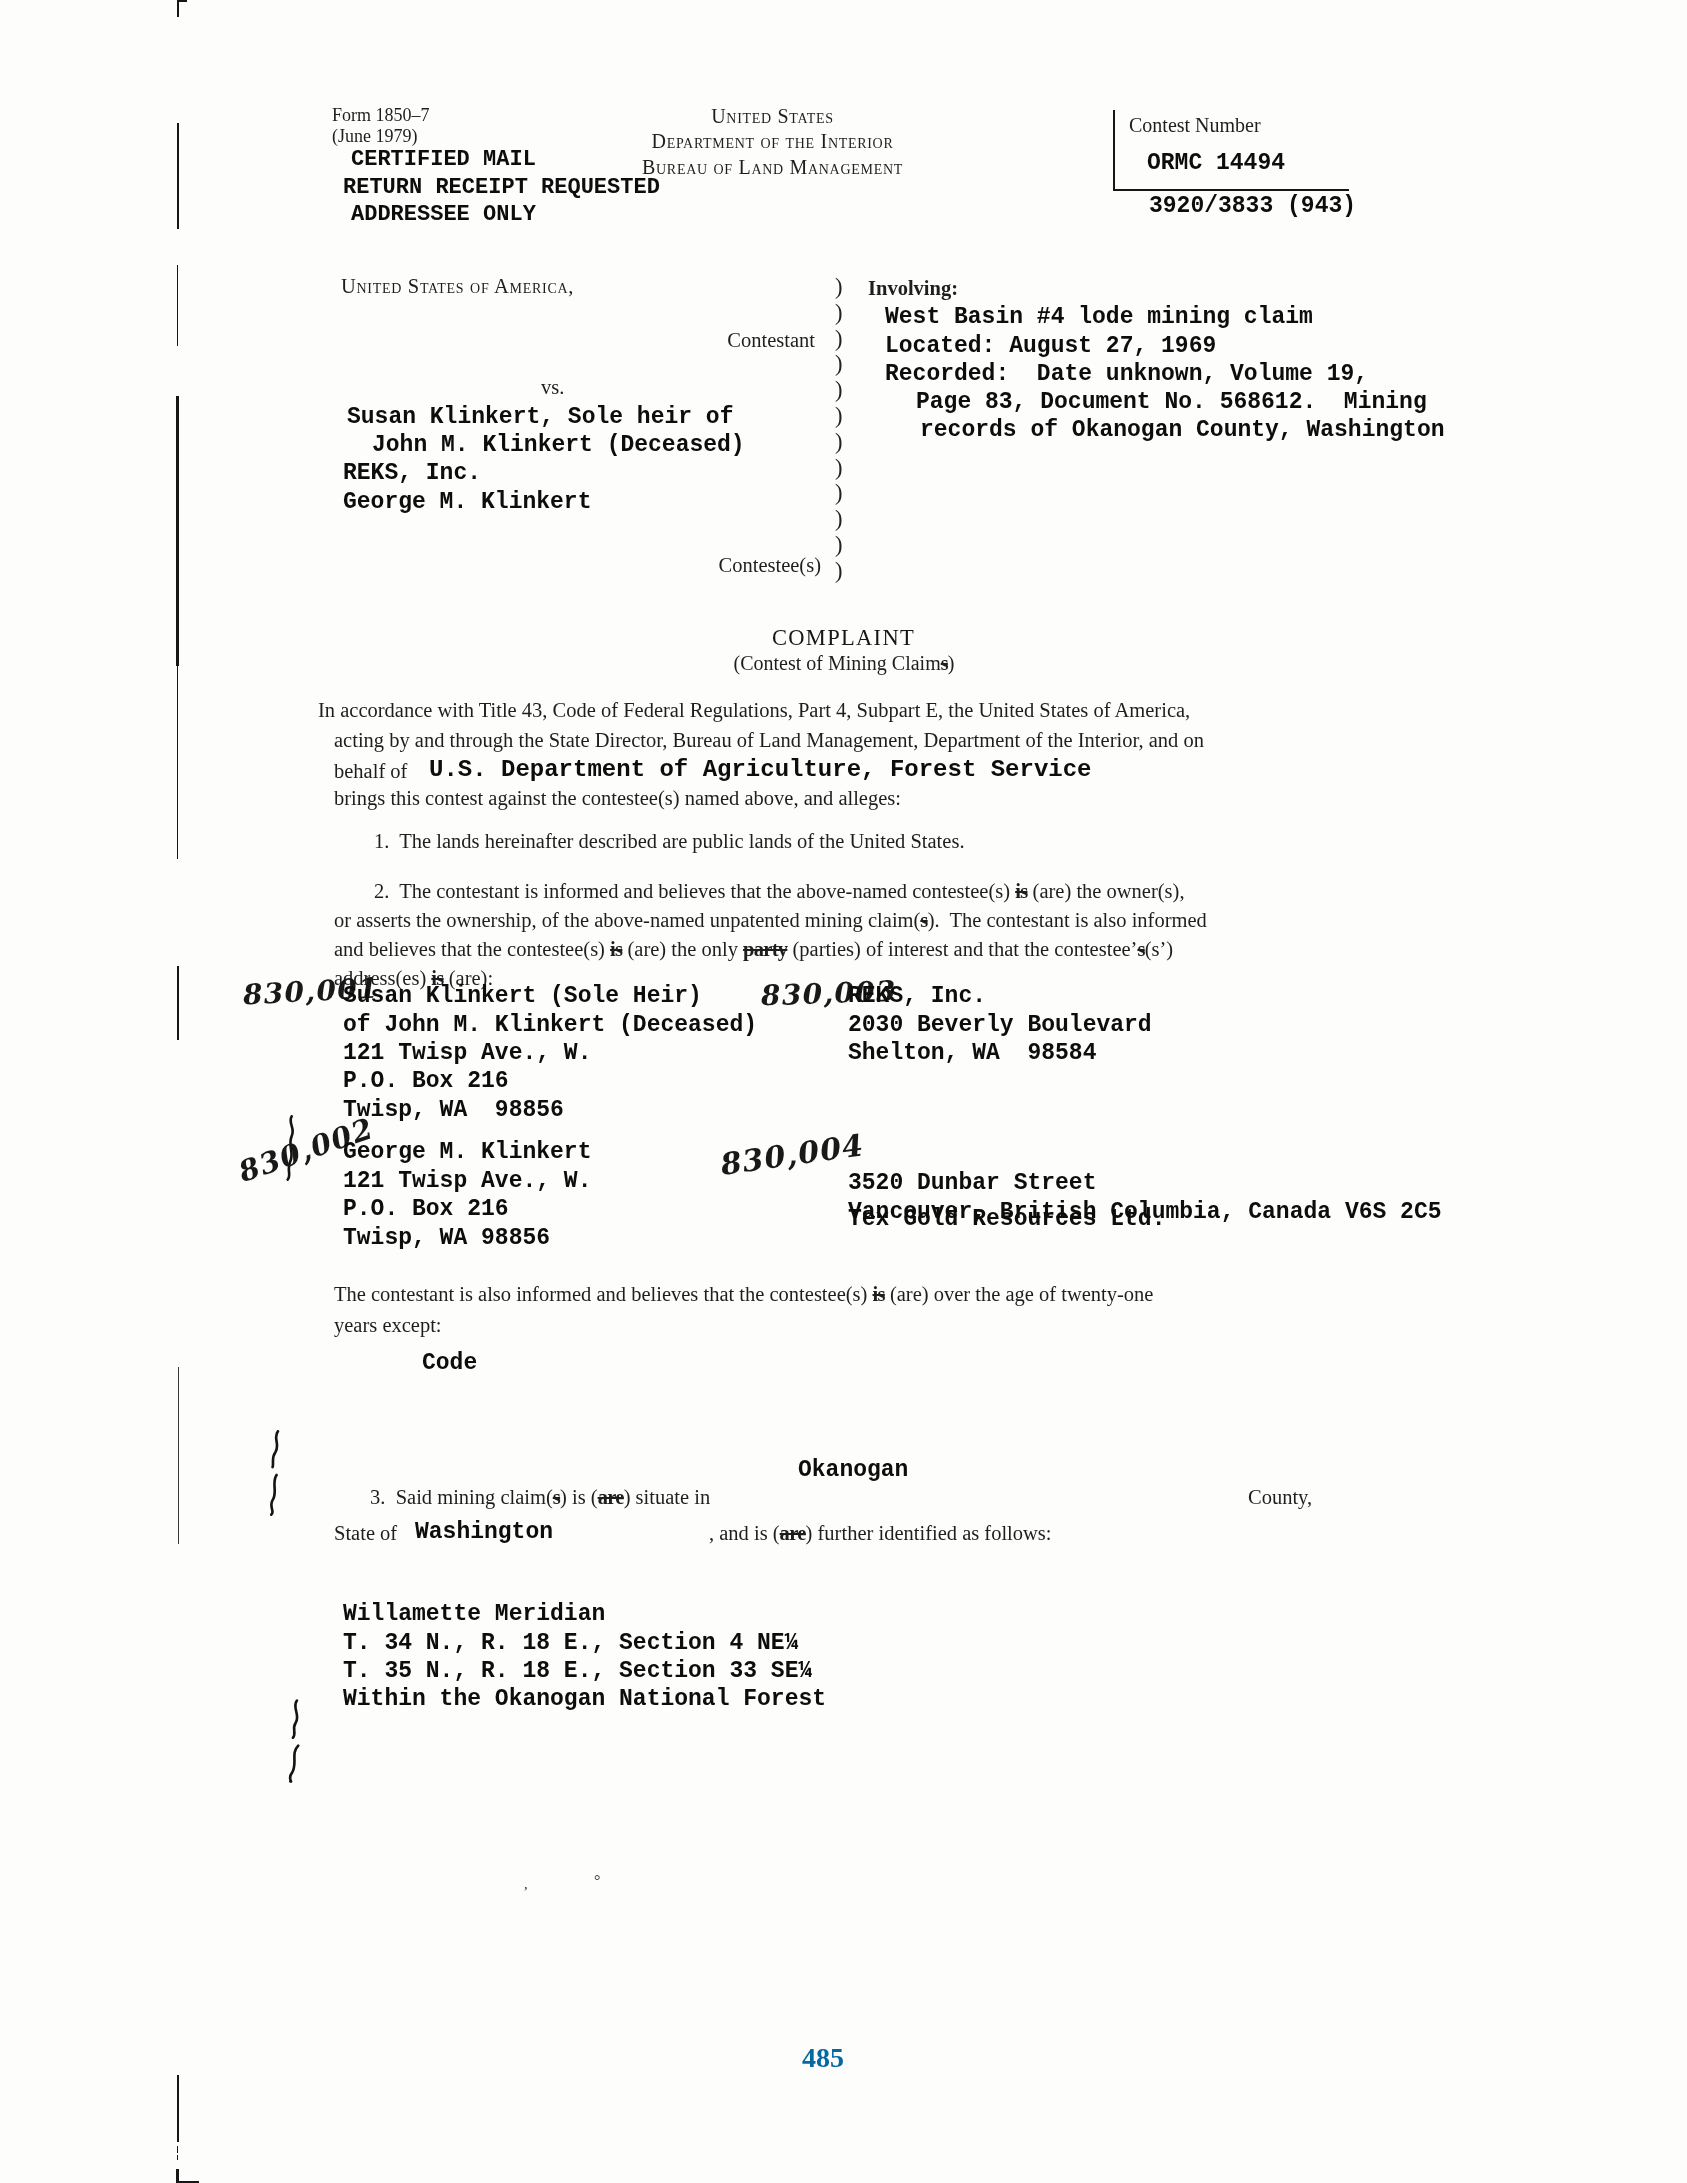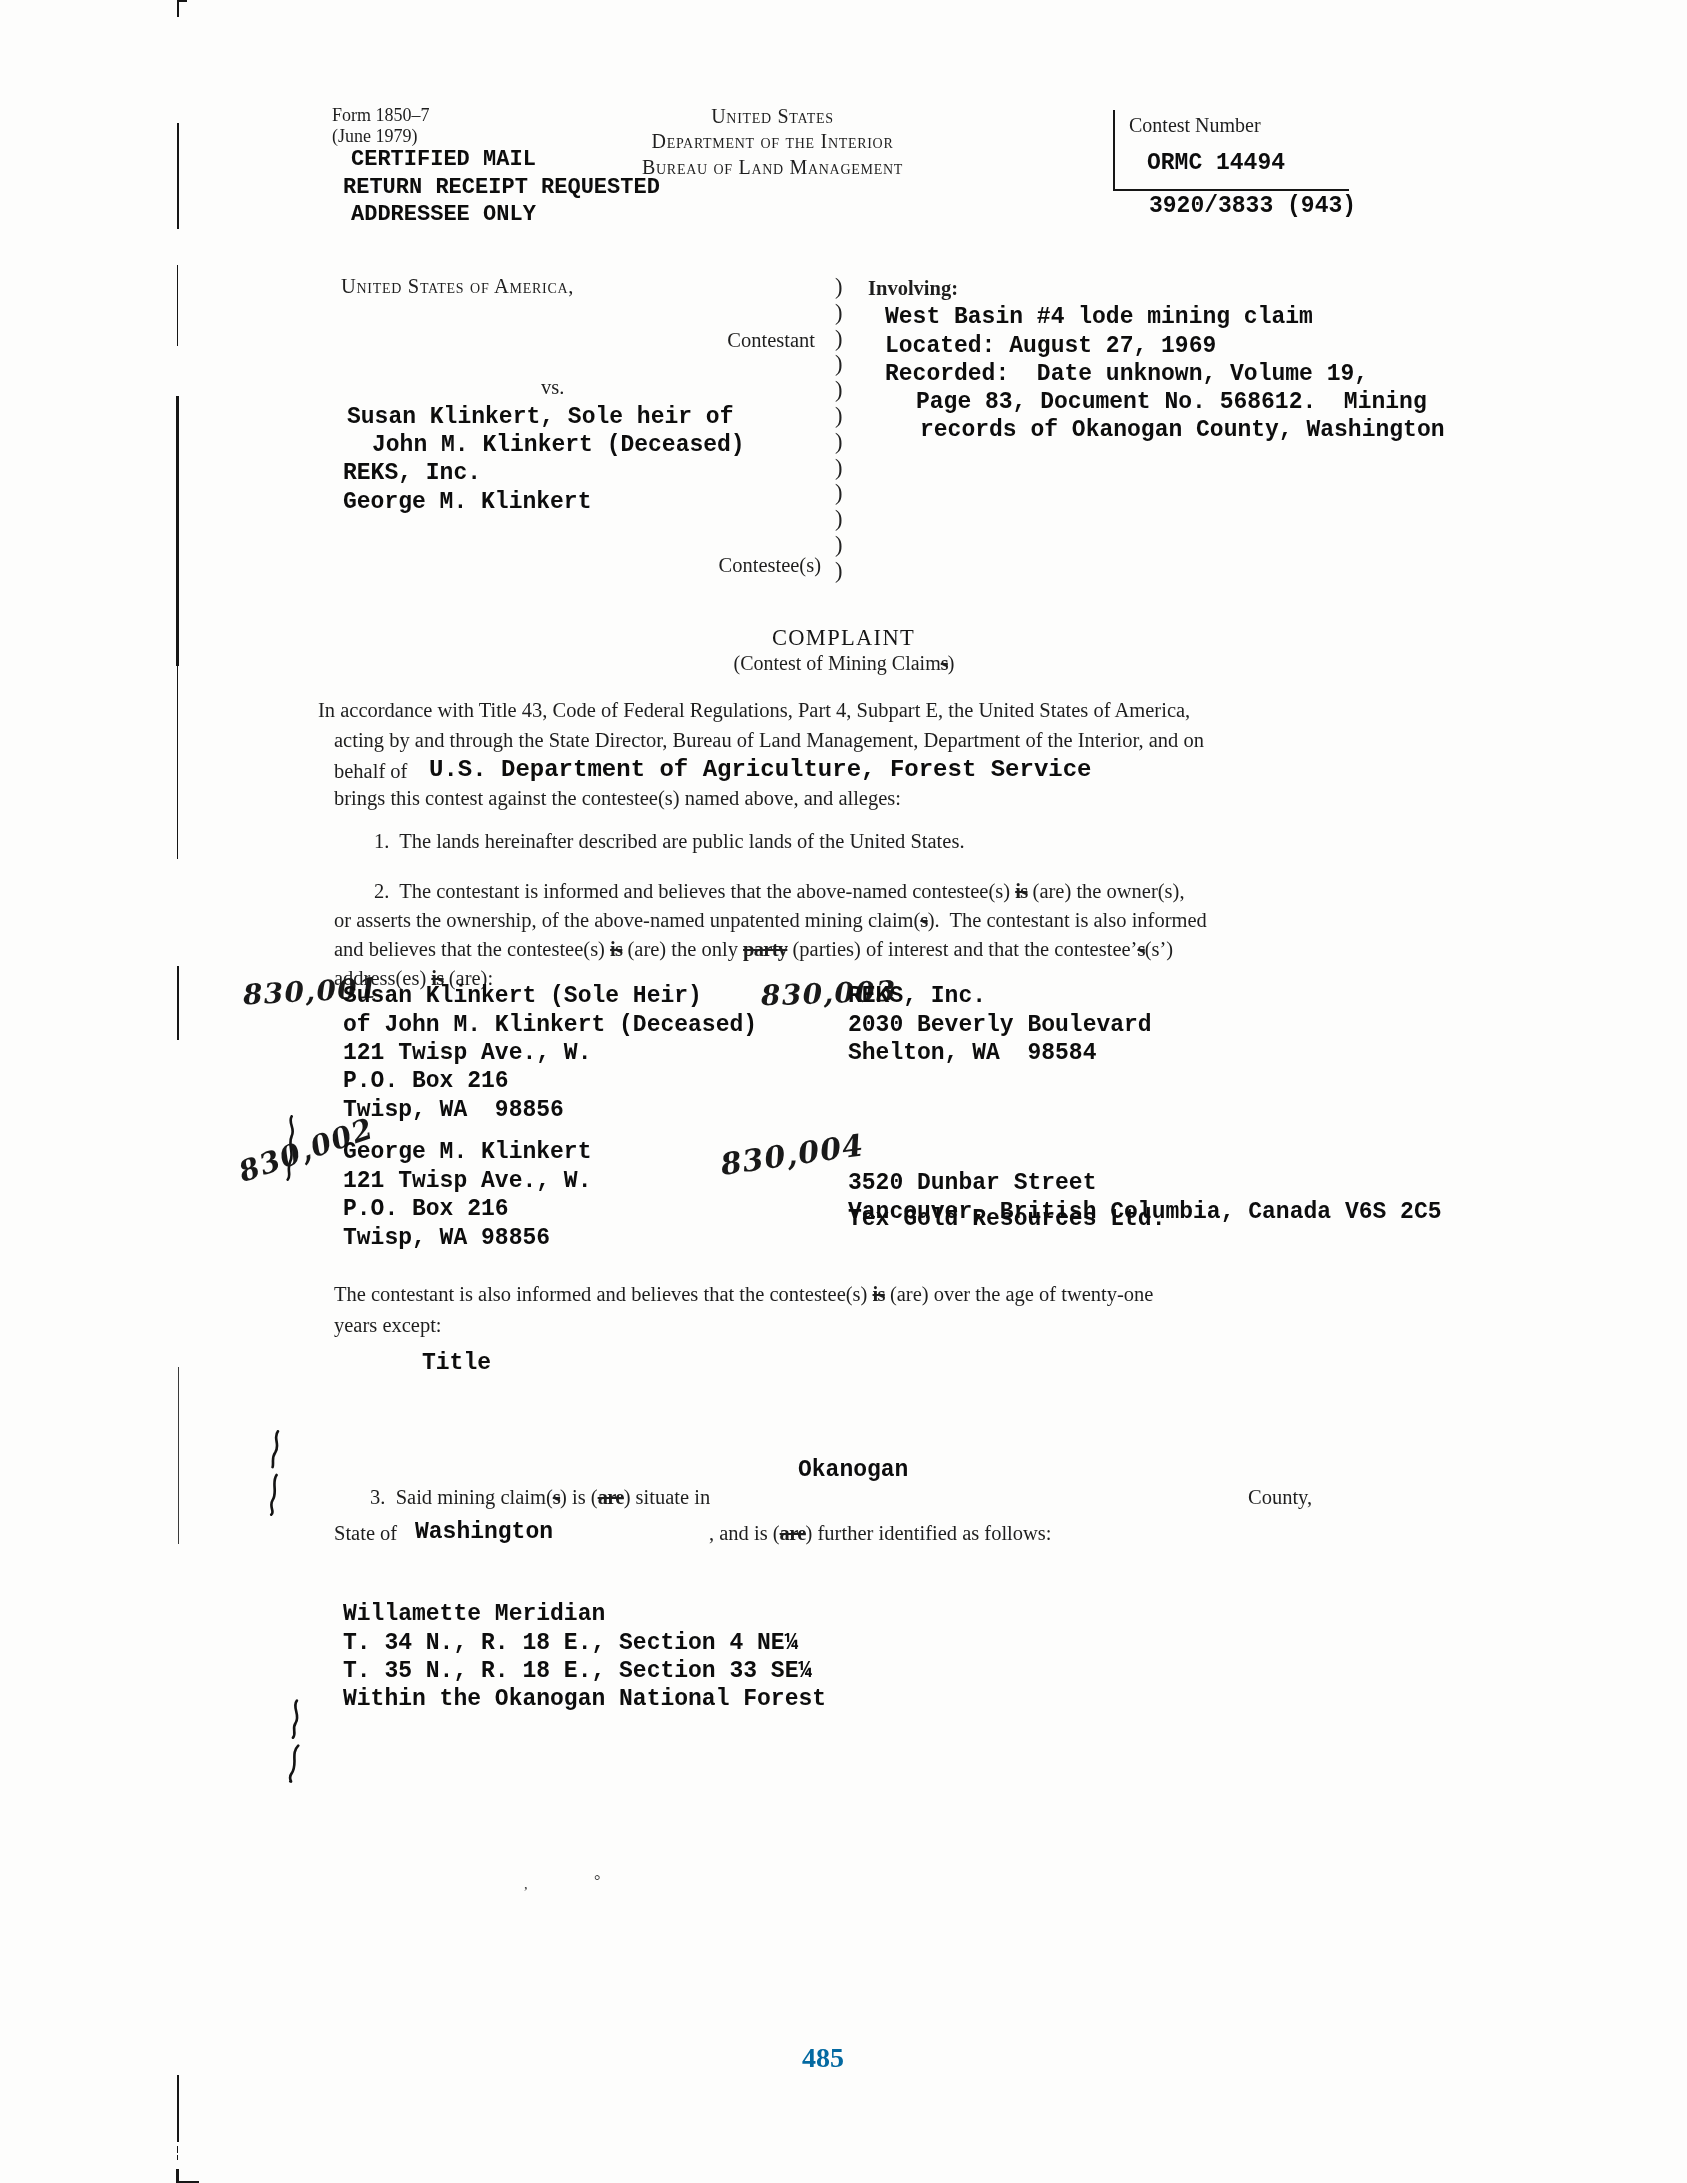--- a/index.html
+++ b/index.html
@@ -130,21 +130,21 @@
   <div class="abs t" style="left:343px;top:1196px;">P.O. Box 216</div>
   <div class="abs t" style="left:343px;top:1225px;">Twisp, WA 98856</div>
 
   <div class="abs hw" style="left:720px;top:1137px;transform:rotate(-8deg);font-size:30px;">830,004</div>
   <div class="abs t" style="left:848px;top:1178px;margin-top:28px;">Tex Gold Resources Ltd.</div>
   <div class="abs t" style="left:848px;top:1170px;">3520 Dunbar Street</div>
   <div class="abs t" style="left:848px;top:1199px;">Vancouver, British Columbia, Canada V6S 2C5</div>
 
   <div class="abs p" style="left:334px;top:1283px;"><span>The contestant is also informed and believes that the contestee(s) </span><span class="xx">is</span><span> (are) over the age of twenty-one</span></div>
   <div class="abs p" style="left:334px;top:1314px;">years except:</div>
-  <div class="abs t" style="left:422px;top:1350px;">Title</div>
+  <div class="abs t" style="left:422px;top:1350px;">Code</div>
 
   <svg class="squig" style="left:262px;top:1430px;" width="26.5" height="86" viewBox="0 0 40 130">
     <path d="M24,2 C16,12 28,22 20,34 C14,42 18,50 16,56"></path>
     <path d="M22,68 C14,80 24,94 16,106 C10,116 20,124 14,128"></path>
   </svg>
 
   <div class="abs t" style="left:798px;top:1457px;">Okanogan</div>
   <div class="abs p" style="left:370px;top:1486px;"><span>3.  Said mining claim(</span><span class="xx">s</span><span>) is (</span><span class="xx">are</span><span>) situate in</span></div>
   <div class="abs p" style="left:1248px;top:1486px;">County,</div>
   <div class="abs p" style="left:334px;top:1522px;">State of</div>

